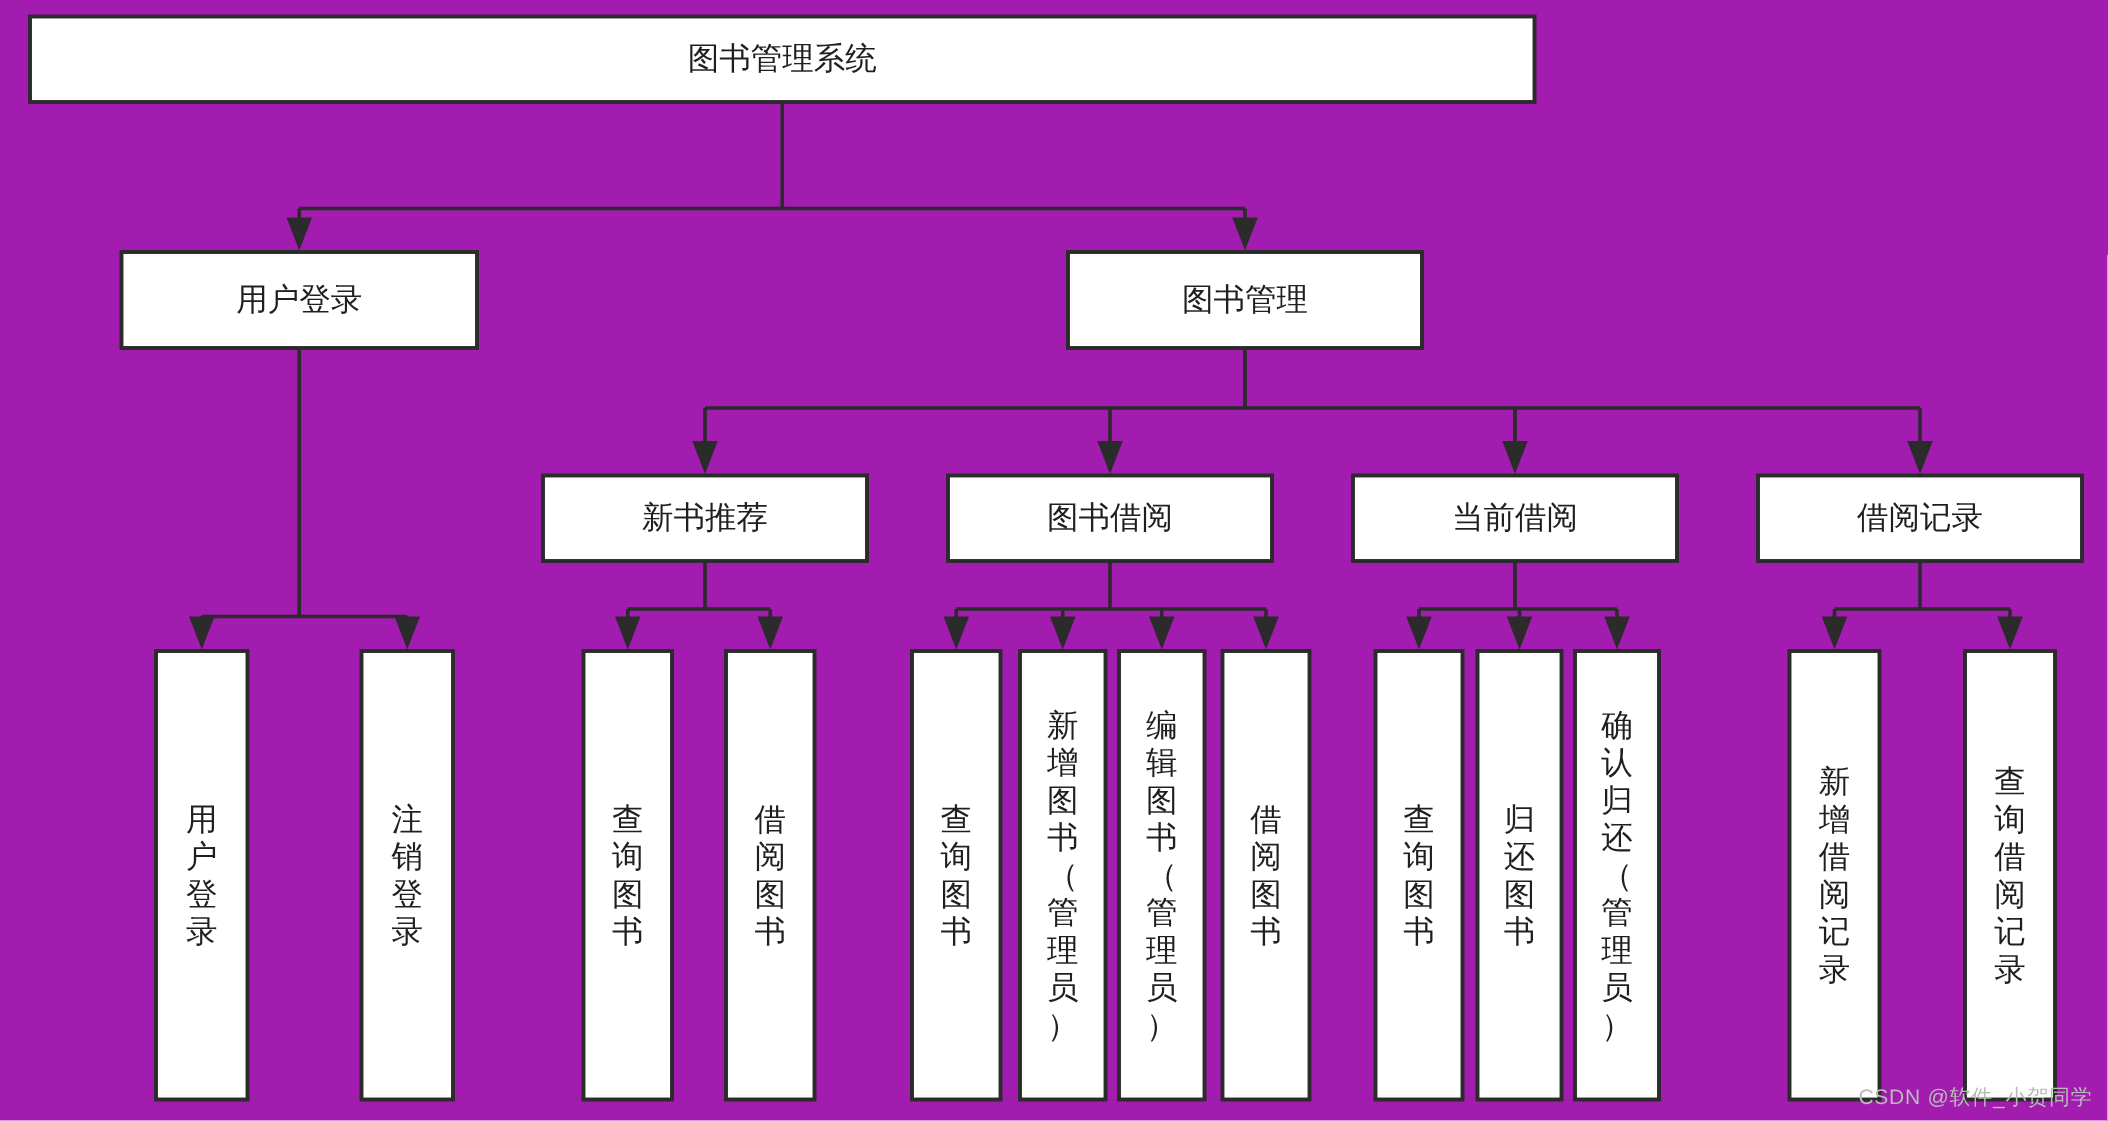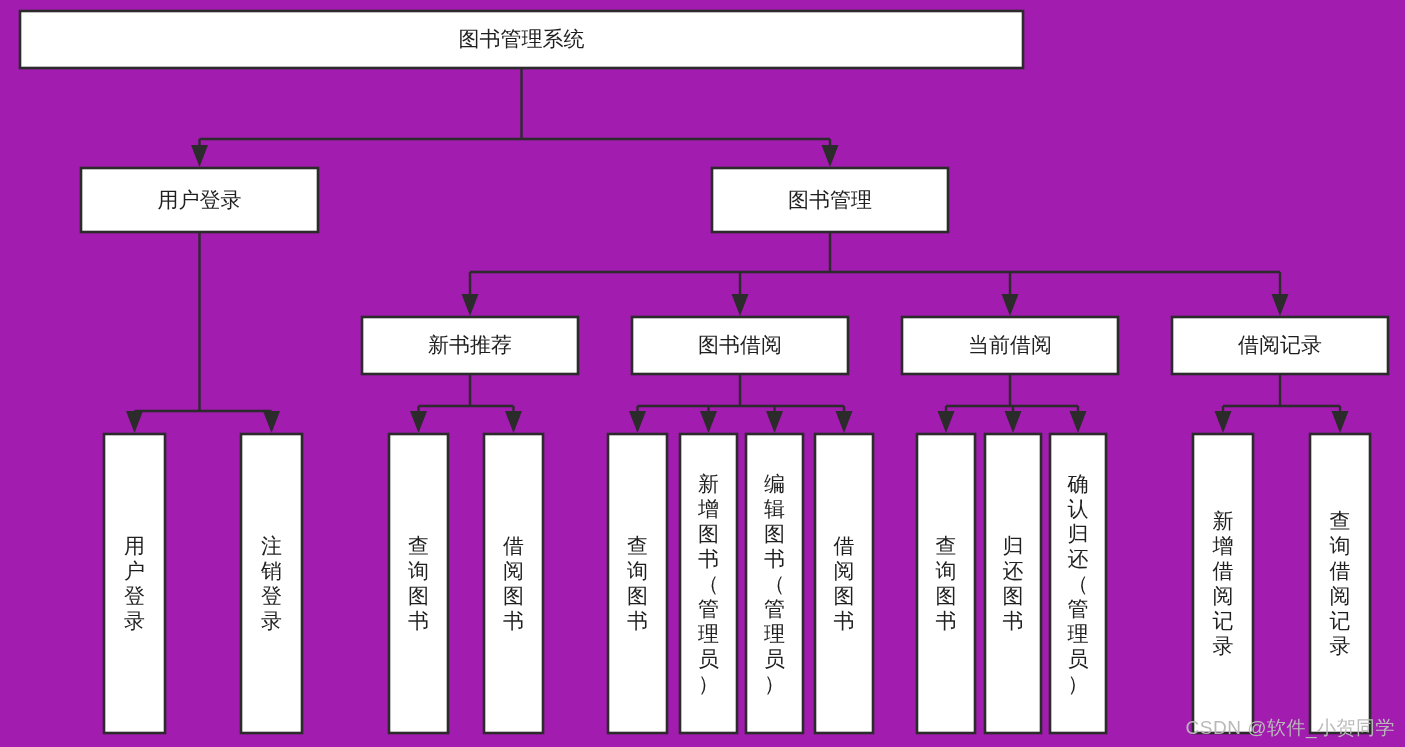--- a/index.html
+++ b/index.html
@@ -47,21 +47,21 @@
     fill: none;
   }
   .arrow-head {
     fill: #2b2b2b;
     stroke: none;
   }
   .watermark {
     position: absolute;
     right: 10px;
     bottom: 6px;
-    font-size: 19px;
+    font-size: 14px;
     color: #b9b9b9;
     font-family: "Liberation Sans", "DejaVu Sans", sans-serif;
     white-space: nowrap;
     letter-spacing: 0.5px;
     user-select: none;
   }
 </style>
 </head>
 <body>
 

